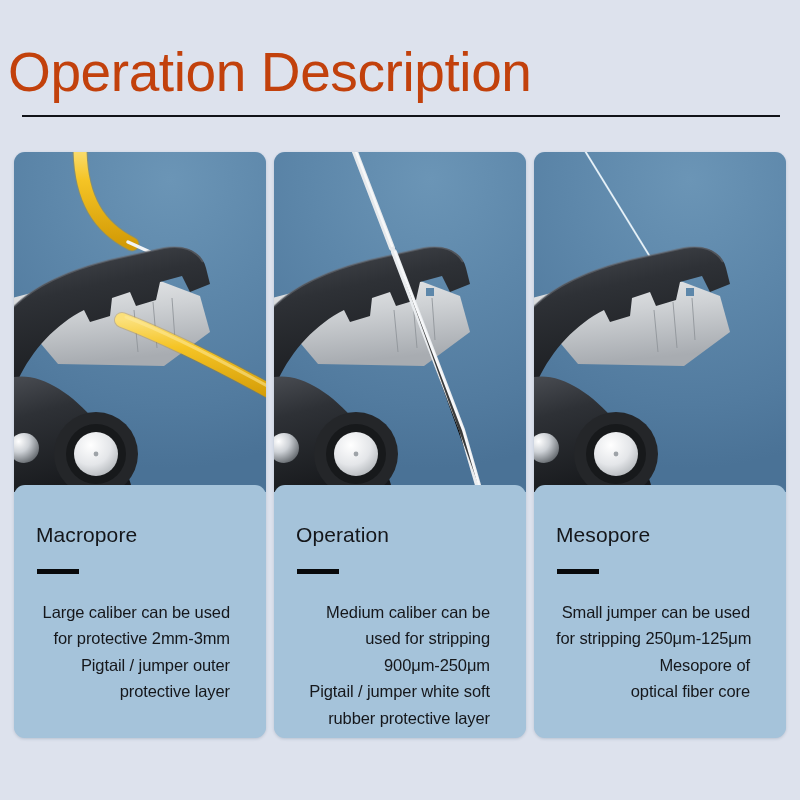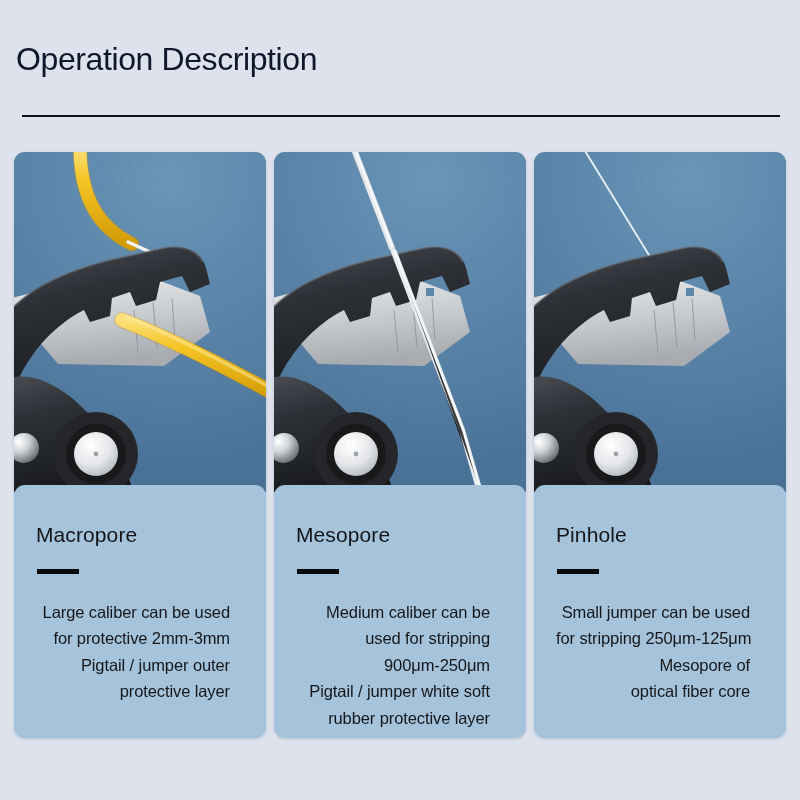--- a/index.html
+++ b/index.html
@@ -13,25 +13,25 @@
 
   .page {
     position: relative;
     width: 800px; height: 800px;
     background: #dde2ed;
   }
 
   
   .page-title {
     position: absolute;
-    left: 16px; top: 42px;
-    font-size: 32px;
+    left: 8px; top: 42px;
+    font-size: 55px;
     font-weight: 300;
     letter-spacing: -0.4px;
-    color: #0f172a;
+    color: #c2410c;
     line-height: 1.12;
     white-space: nowrap;
   }
   .title-rule {
     position: absolute;
     left: 22px; top: 115px;
     width: 758px; height: 2px;
     background: #111318;
   }
 
@@ -240,21 +240,21 @@
             <text x="50" y="410" fill="none" stroke="#9aa0a6" stroke-width="0.8" font-family="Liberation Sans, sans-serif" font-size="21" letter-spacing="0.5">COMPTYCO</text>
             <text x="52" y="430" fill="none" stroke="#8d9399" stroke-width="0.7" font-family="Liberation Sans, sans-serif" font-size="14" letter-spacing="0.3">VGFS-33</text>
           </g>
 
           <path d="M 120 100 L 188 278 L 206 340" stroke="#e9ecef" stroke-width="6" stroke-linecap="round"></path>
           <path d="M 121 100 L 189 278 L 207 340" stroke="#fcfdfe" stroke-width="2.2" stroke-linecap="round" opacity="0.75"></path>
         </svg>
       </div>
 
       <div class="panel">
-        <div class="panel-heading">Mesopore</div>
+        <div class="panel-heading">Operation</div>
         <div class="panel-divider"></div>
         <div class="panel-body">
           <span class="ln">Medium caliber can be</span>
           <span class="ln">used for stripping</span>
           <span class="ln">900μm-250μm</span>
           <span class="ln">Pigtail / jumper white soft</span>
           <span class="ln">rubber protective layer</span>
         </div>
       </div>
     </div>
@@ -312,21 +312,21 @@
           <circle cx="10" cy="296" r="15" fill="url(#ballG3)"></circle>
 
           <g transform="rotate(72 50 410)">
             <text x="50" y="410" fill="none" stroke="#9aa0a6" stroke-width="0.8" font-family="Liberation Sans, sans-serif" font-size="21" letter-spacing="0.5">COMPTYCO</text>
             <text x="52" y="430" fill="none" stroke="#8d9399" stroke-width="0.7" font-family="Liberation Sans, sans-serif" font-size="14" letter-spacing="0.3">VGFS-33</text>
           </g>
         </svg>
       </div>
 
       <div class="panel">
-        <div class="panel-heading">Pinhole</div>
+        <div class="panel-heading">Mesopore</div>
         <div class="panel-divider"></div>
         <div class="panel-body">
           <span class="ln">Small jumper can be used</span>
           <span class="ln">for stripping 250μm-125μm</span>
           <span class="ln">Mesopore of</span>
           <span class="ln">optical fiber core</span>
         </div>
       </div>
     </div>
 

